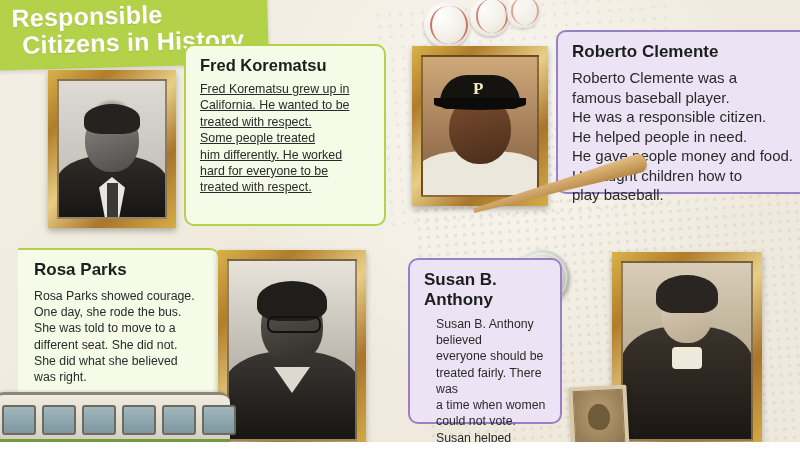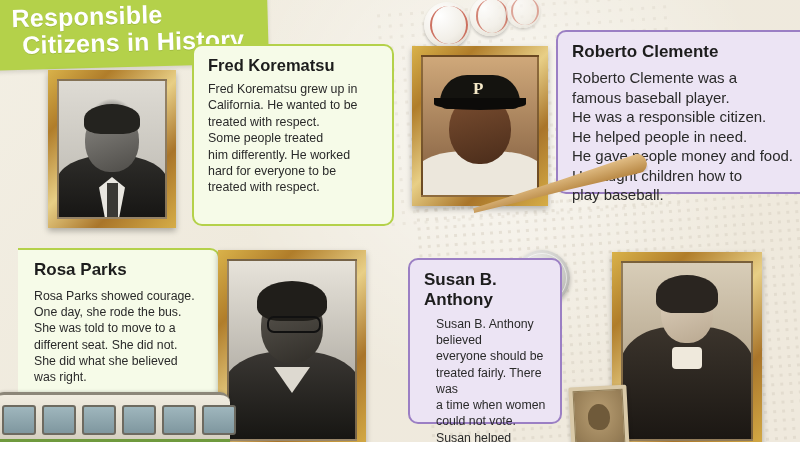--- a/index.html
+++ b/index.html
@@ -78,30 +78,30 @@
     color: #1d1d1d;
     margin: 0 0 6px 0;
   }
   .card .body {
     color: #2a2a2a;
     white-space: pre-line;
   }
 
   
   #card-korematsu {
-    left: 192px;
+    left: 184px;
     top: 44px;
     width: 202px;
     height: 182px;
     background: #f6fbe8;
     border: 2px solid #b4d14a;
     padding: 10px 12px 10px 14px;
   }
   #card-korematsu .name { font-size: 16.5px; }
-  #card-korematsu .body { font-size: 12.4px; line-height: 1.32; }
+  #card-korematsu .body { font-size: 12.4px; line-height: 1.32; text-decoration: underline; }
 
   
   #card-clemente {
     left: 556px;
     top: 30px;
     width: 258px;
     height: 164px;
     background: #ece4f4;
     border: 2px solid #9b7fc4;
     border-right: none;

